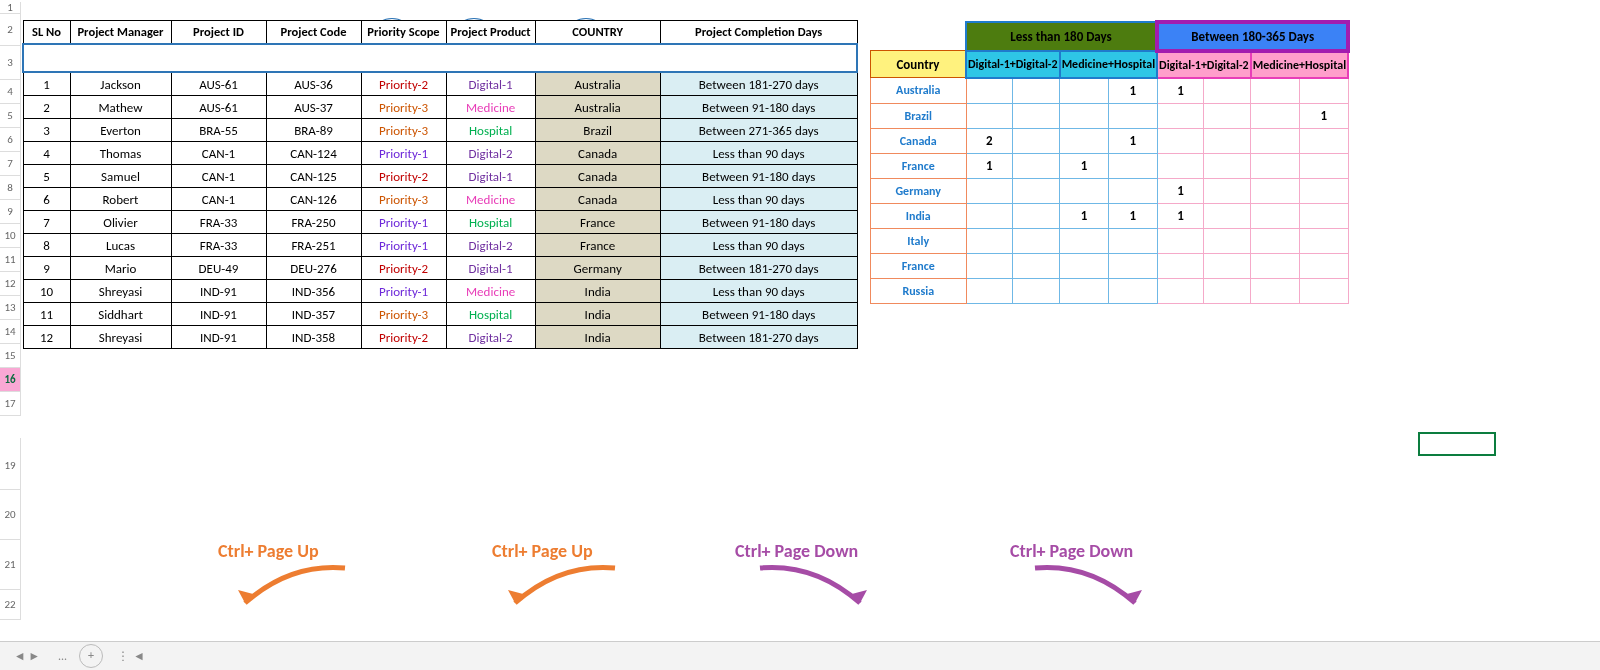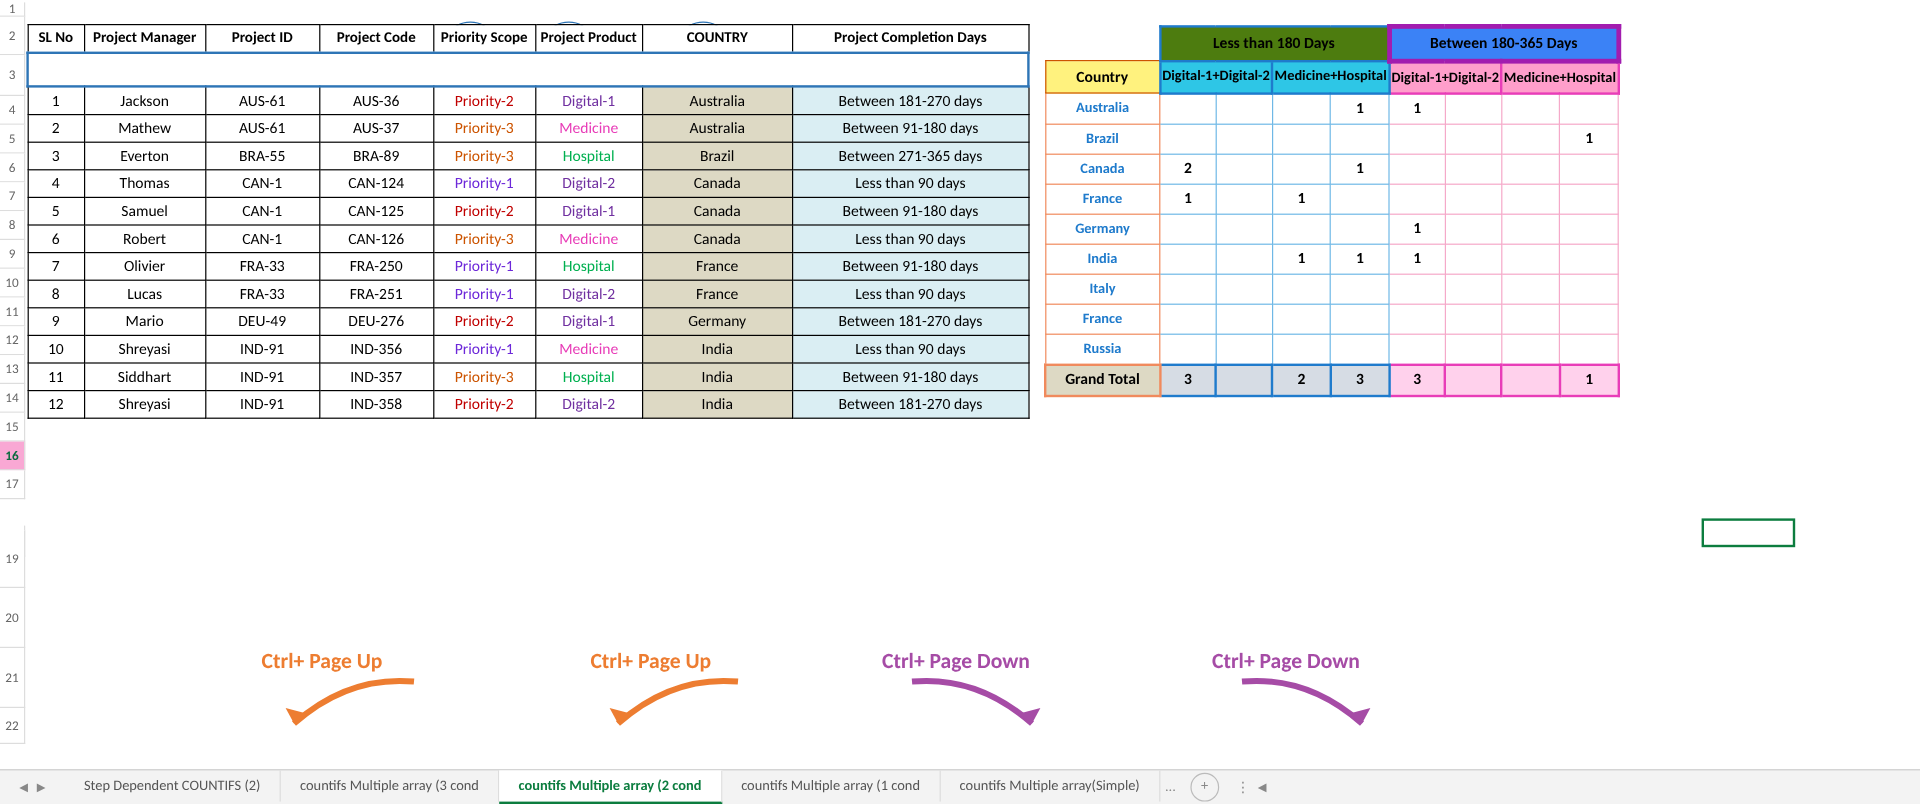--- a/index.html
+++ b/index.html
@@ -340,31 +340,20 @@
         <td class="body-ctry">Russia</td>
         <td class="body1 w36"></td>
         <td class="body1 w36"></td>
         <td class="body1 w36"></td>
         <td class="body1 w36"></td>
         <td class="body2 w36"></td>
         <td class="body2 w36"></td>
         <td class="body2 w36"></td>
         <td class="body2 w36"></td>
       </tr>
-      <tr>
-        <td class="tot-ctry">Grand Total</td>
-        <td class="tot1 w36">3</td>
-        <td class="tot1 w36"></td>
-        <td class="tot1 w36">2</td>
-        <td class="tot1 w36">3</td>
-        <td class="tot2 w36">3</td>
-        <td class="tot2 w36"></td>
-        <td class="tot2 w36"></td>
-        <td class="tot2 w36">1</td>
-      </tr>
     </tbody>
 </table>
 
 <div class="sel-cell" style="top:432px;left:1418px;"></div>
 
 <div class="shortcut sc-o" style="top:540px;left:218px;">Ctrl+ Page Up</div>
 <div class="shortcut sc-o" style="top:540px;left:492px;">Ctrl+ Page Up</div>
 <div class="shortcut sc-p" style="top:540px;left:735px;">Ctrl+ Page Down</div>
 <div class="shortcut sc-p" style="top:540px;left:1010px;">Ctrl+ Page Down</div>
 
@@ -380,26 +369,19 @@
   <path d="M15 10 Q70 5 115 45" stroke="#a64ca6" stroke-width="5" fill="none"></path>
   <polygon points="115,45 122,32 103,37" fill="#a64ca6"></polygon>
 </svg>
 <svg class="arrow" style="top:558px;left:1020px;" width="150" height="60">
   <path d="M15 10 Q70 5 115 45" stroke="#a64ca6" stroke-width="5" fill="none"></path>
   <polygon points="115,45 122,32 103,37" fill="#a64ca6"></polygon>
 </svg>
 
 <div class="tabs">
   <div class="tab-nav">◄ ►</div>
-  <div id="tab-list" style="display:flex;">
-      <div class="tab">Step Dependent COUNTIFS (2)</div>
-      <div class="tab">countifs Multiple array (3 cond</div>
-      <div class="tab active">countifs Multiple array (2 cond</div>
-      <div class="tab">countifs Multiple array (1 cond</div>
-      <div class="tab">countifs Multiple array(Simple)</div>
-    </div>
   <span style="color:#888;padding:0 4px;">...</span>
   <div class="tab-add">+</div>
   <div class="tab-scroll">
       <span>⋮</span>
       <span>◄</span>
     </div>
 </div>
 
 </body></html>

